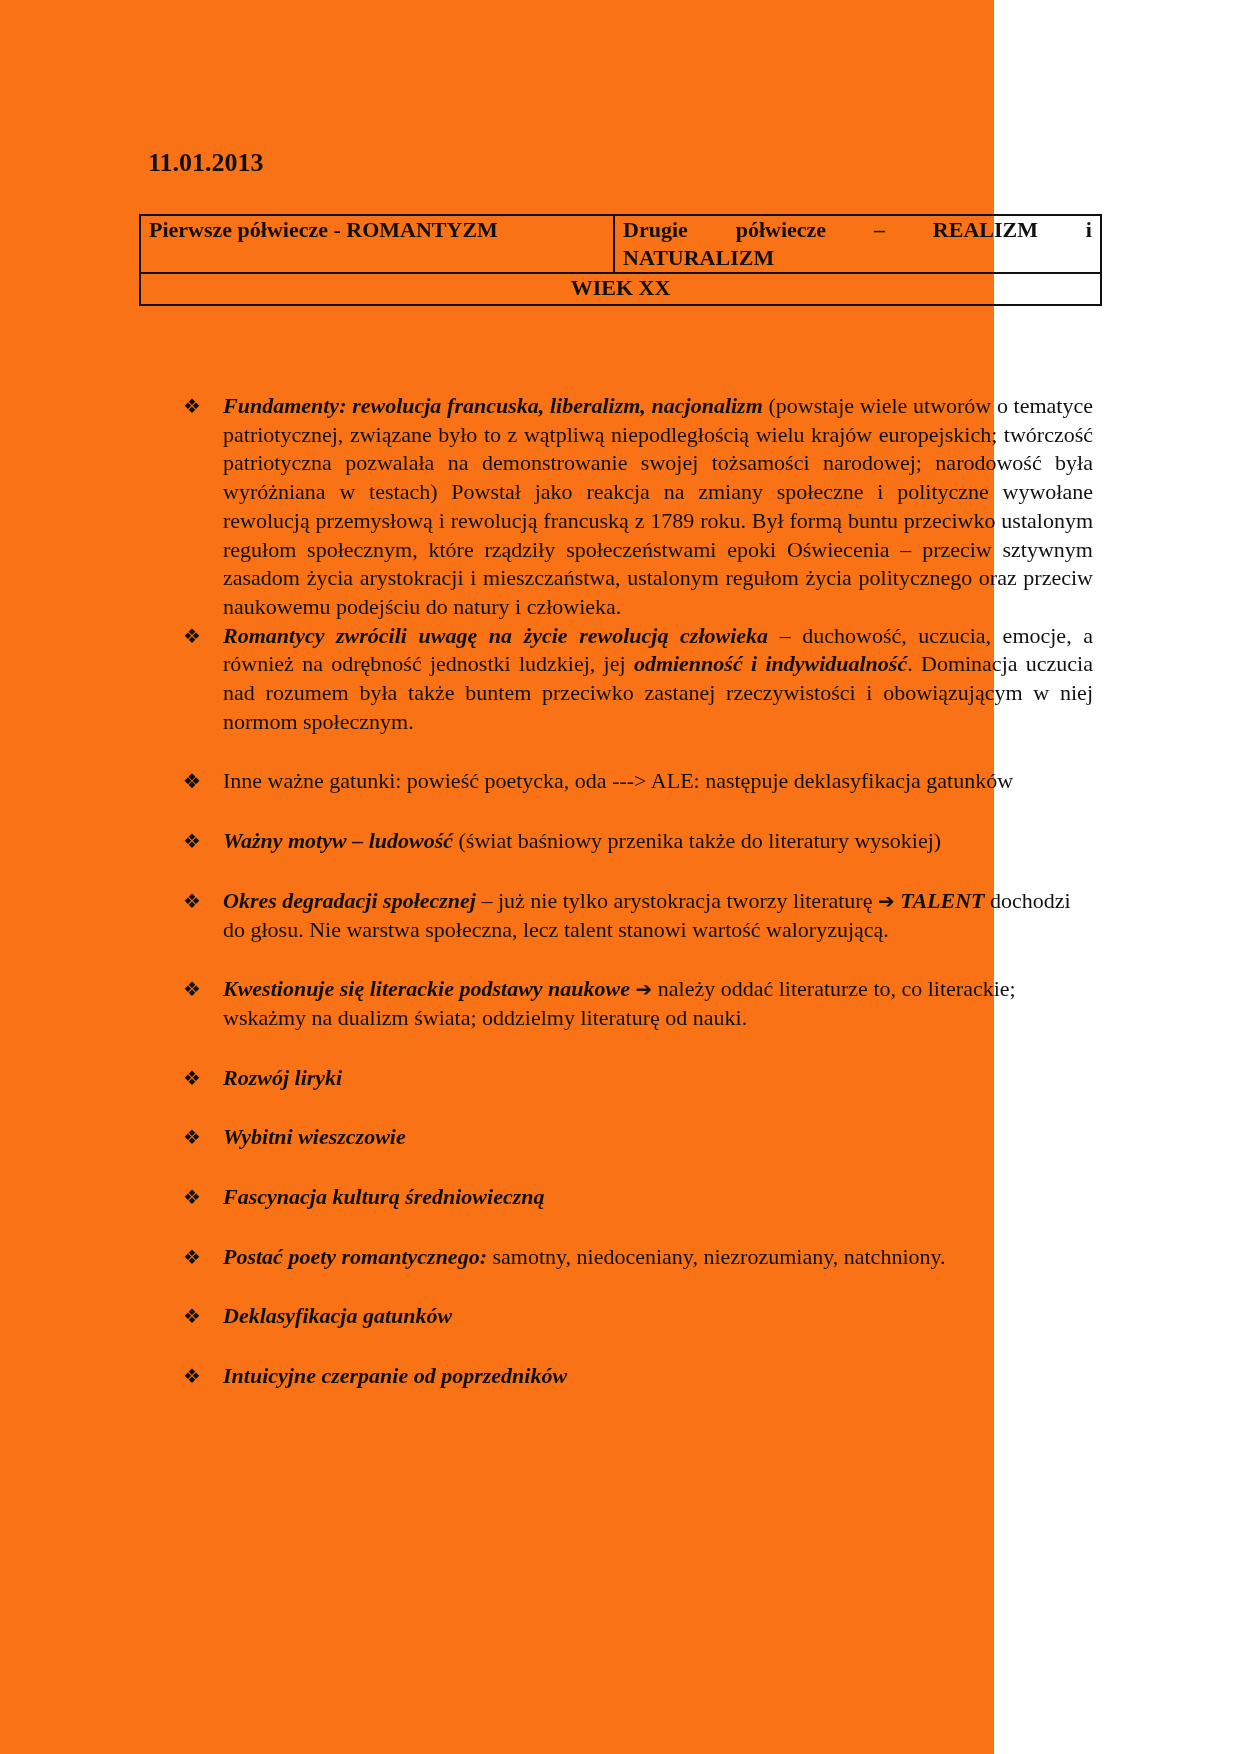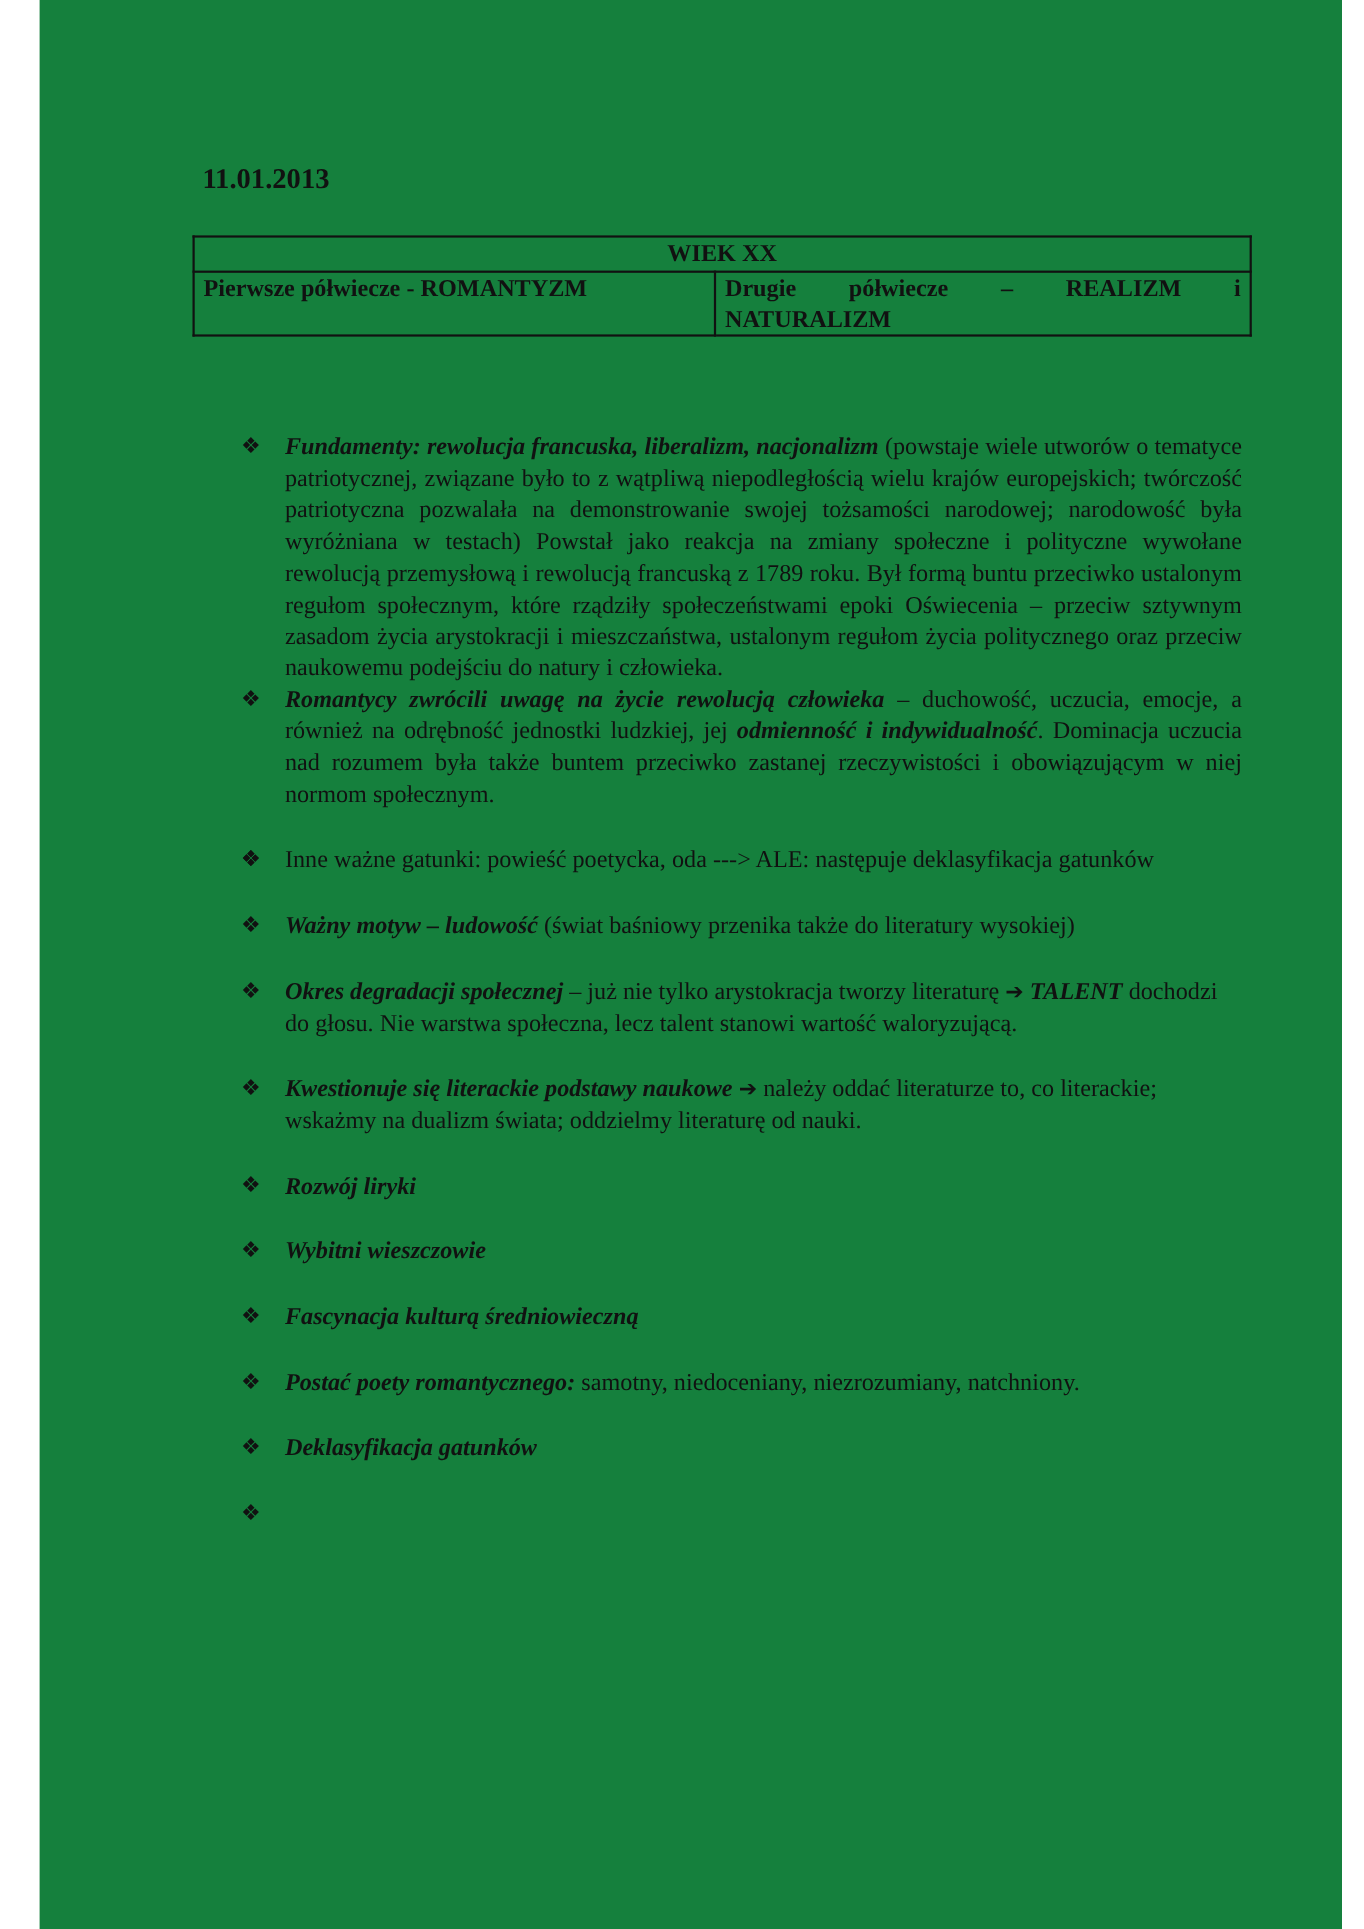--- a/index.html
+++ b/index.html
@@ -1,18 +1,18 @@
 <!DOCTYPE html>
 <html><head>
 <meta charset="utf-8">
 <style>
   html, body { margin: 0; padding: 0; background: #ffffff; }
   body { width: 1240px; height: 1754px; position: relative; overflow: hidden;
          font-family: "Liberation Serif", "DejaVu Serif", serif; color: #111; }
-  .page { position: absolute; left: 0; top: 0; width: 1184px; height: 1754px; background: #15803d; margin-left: 36px; }
+  .page { position: absolute; left: 0; top: 0; width: 994px; height: 1754px; background: #f97316; }
 
   .date { position: absolute; left: 148px; top: 148px; font-size: 26px; font-weight: bold; letter-spacing: 0px; }
 
   table.wiek { position: absolute; left: 139px; top: 214px; width: 963px; border-collapse: collapse;
                font-size: 22px; font-weight: bold; }
   table.wiek td { border: 2px solid #111; padding: 0 8px; vertical-align: top; line-height: 28px; }
   table.wiek td.head { text-align: center; height: 30px; }
   table.wiek td.left { width: 456px; height: 54px; }
   table.wiek td.right { text-align: justify; text-align-last: left; }
   .just-line { display: flex; justify-content: space-between; }
@@ -31,34 +31,34 @@
 </head>
 <body>
 
 <div class="page">
 
   <div class="date">11.01.2013</div>
 
   <table class="wiek">
     <tbody>
         <tr>
-      <td class="head" colspan="2">WIEK XX</td>
-    </tr>
-    <tr>
       <td class="left">Pierwsze półwiecze - ROMANTYZM</td>
       <td class="right">
         <div class="just-line">
           <span>Drugie</span>
           <span>półwiecze</span>
           <span>–</span>
           <span>REALIZM</span>
           <span>i</span>
         </div>
         <div>NATURALIZM</div>
       </td>
+    </tr>
+    <tr>
+      <td class="head" colspan="2">WIEK XX</td>
     </tr>
   </tbody>
     </table>
 
 
   <ul class="list">
 
     <li class="item gap-0">
       <span class="bullet">❖</span>
       <b>Fundamenty: rewolucja francuska, liberalizm, nacjonalizm</b><span> (powstaje wiele utworów o tematyce patriotycznej, związane było to z wątpliwą niepodległością wielu krajów europejskich; twórczość patriotyczna pozwalała na demonstrowanie swojej tożsamości narodowej; narodowość była wyróżniana w testach) Powstał jako reakcja na zmiany społeczne i polityczne wywołane rewolucją przemysłową i rewolucją francuską z 1789 roku. Był formą buntu przeciwko ustalonym regułom społecznym, które rządziły społeczeństwami epoki Oświecenia – przeciw sztywnym zasadom życia arystokracji i mieszczaństwa, ustalonym regułom życia politycznego oraz przeciw naukowemu podejściu do natury i człowieka.</span>
@@ -114,16 +114,17 @@
       <b>Postać poety romantycznego:</b><span> samotny, niedoceniany, niezrozumiany, natchniony.</span>
     </li>
 
     <li class="item gap-l">
       <span class="bullet">❖</span>
       <b>Deklasyfikacja gatunków</b>
     </li>
 
     <li class="item gap-l">
       <span class="bullet">❖</span>
+      <b>Intuicyjne czerpanie od poprzedników</b>
     </li>
 
   </ul>
 </div>
 
 </body></html>

